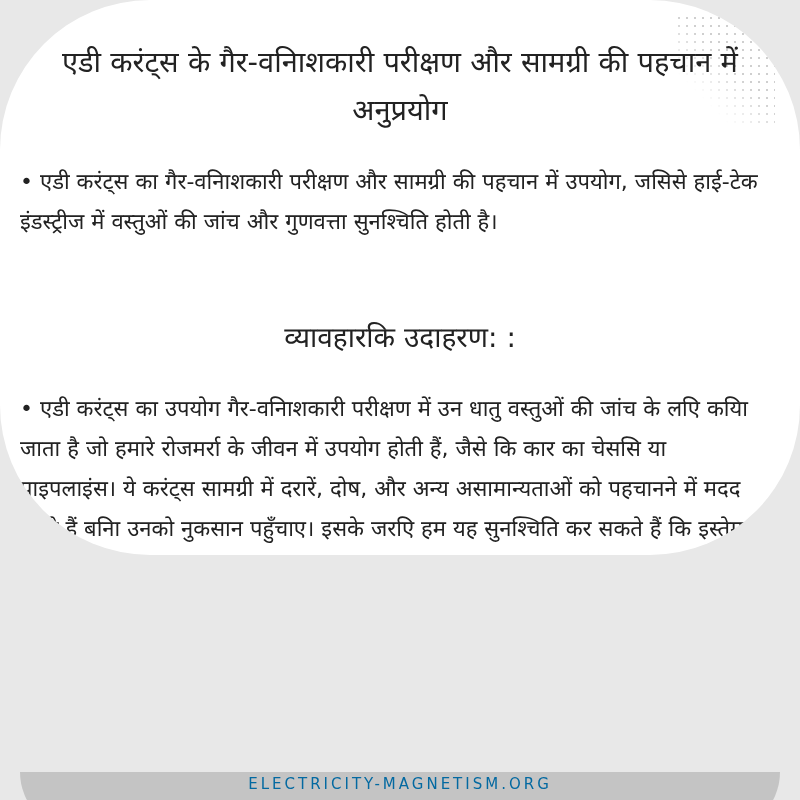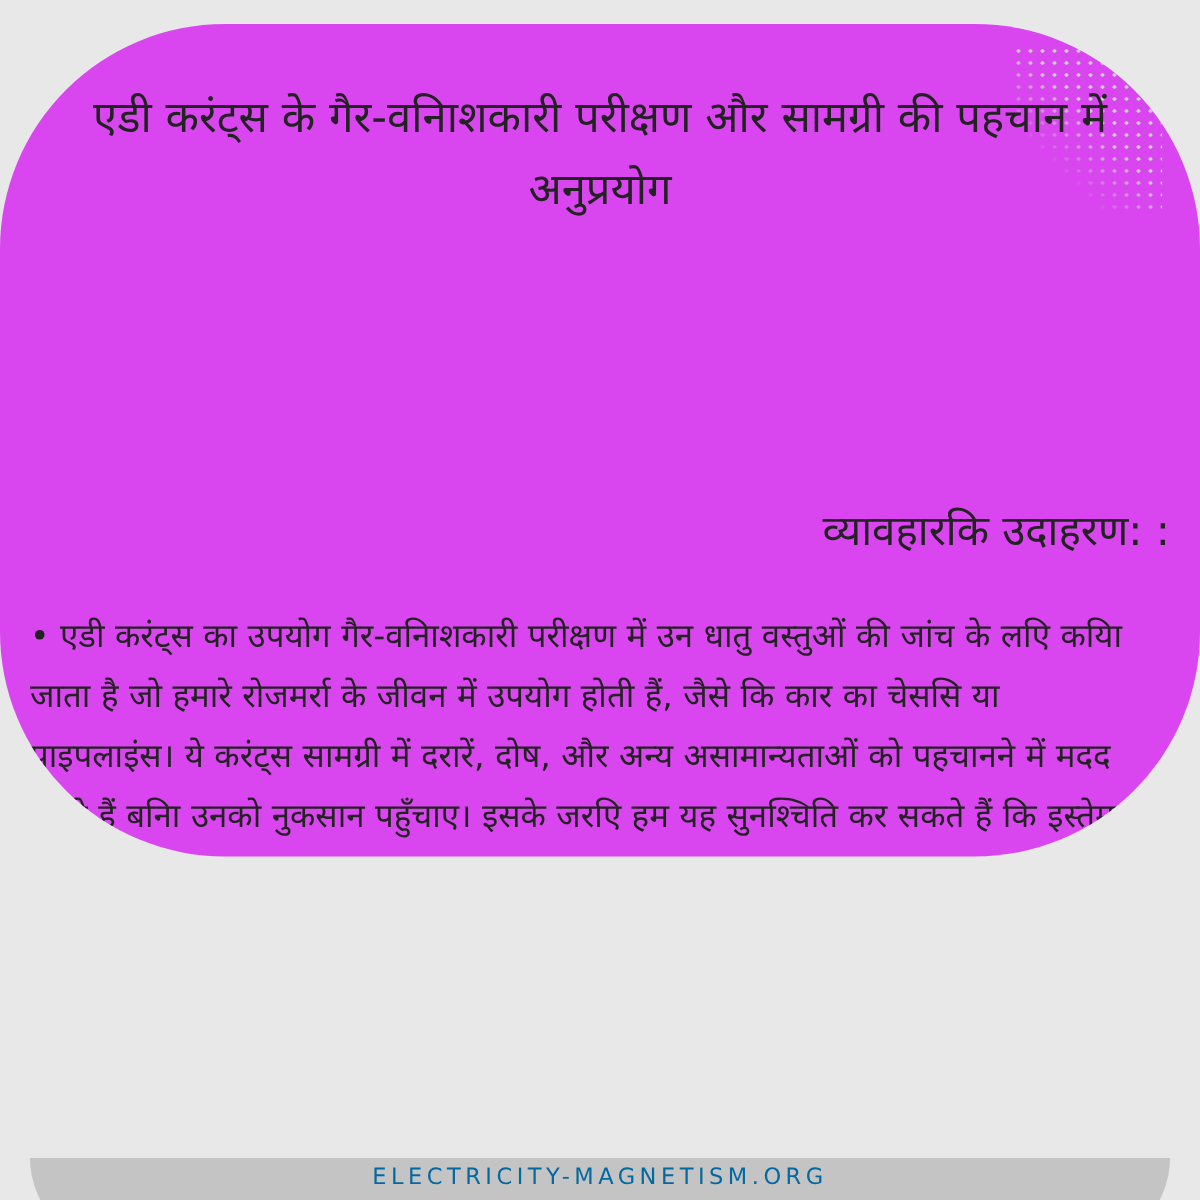--- a/index.html
+++ b/index.html
@@ -13,24 +13,24 @@
     .canvas {
       position: relative;
       width: 800px;
       height: 800px;
       background: #e8e8e8;
       overflow: hidden;
     }
     .card {
       position: absolute;
       left: 0;
-      top: 16px;
+      top: 0;
       width: 800px;
       height: 555px;
-      background: #d946ef;
+      background: #ffffff;
       border-radius: 150px;
       overflow: hidden;
     }
     .footer-band {
       position: absolute;
       left: 0;
       top: 772px;
       width: 800px;
       height: 28px;
       background: #e8e8e8;
@@ -102,21 +102,21 @@
       color: #222222;
       margin: 0;
       text-align: left;
     }
     .para1 { top: 162px; }
     .subheading {
       position: absolute;
       left: 20px;
       top: 316px;
       width: 760px;
-      text-align: right;
+      text-align: center;
       font-family: "DejaVu Sans", sans-serif;
       font-size: 28px;
       line-height: 44px;
       color: #222222;
       margin: 0;
       font-weight: normal;
     }
     .para2 { top: 389px; }
     .chip-icon {
       position: absolute;
@@ -129,20 +129,21 @@
 </head>
 <body>
 
 <div class="canvas">
   <div class="card">
     <div class="dots-tr"></div>
     <div class="dots-bl"></div>
 
     <h1 class="title">एडी करंट्स के गैर-वनिाशकारी परीक्षण और सामग्री की पहचान में अनुप्रयोग</h1>
 
+    <p class="para para1"><span>•</span> <span>एडी करंट्स का गैर-वनिाशकारी परीक्षण और सामग्री की पहचान में उपयोग, जसिसे हाई-टेक इंडस्ट्रीज में वस्तुओं की जांच और गुणवत्ता सुनश्चिति होती है।</span></p>
 
     <h2 class="subheading">व्यावहारकि उदाहरण: :</h2>
 
     <p class="para para2"><span>•</span> <span>एडी करंट्स का उपयोग गैर-वनिाशकारी परीक्षण में उन धातु वस्तुओं की जांच के लएि कयिा जाता है जो हमारे रोजमर्रा के जीवन में उपयोग होती हैं, जैसे कि कार का चेससि या पाइपलाइंस। ये करंट्स सामग्री में दरारें, दोष, और अन्य असामान्यताओं को पहचानने में मदद करते हैं बनिा उनको नुकसान पहुँचाए। इसके जरएि हम यह सुनश्चिति कर सकते हैं कि इस्तेमाल की जाने वाली वस्तुएं बल्किुल सुरक्षति और भरोसेमंद हैं। इसके साथ ही, एडी करंट्स का उपयोग सामग्री की पहचान में भी कयिा जाता है ताकि सही सामग्री का इस्तेमाल हो सके।</span></p>
 
     <svg class="chip-icon" viewBox="0 0 96 96" fill="none" stroke="#c8c8c8" stroke-width="2">
       <rect x="26" y="26" width="44" height="44" rx="5"></rect>
       <rect x="34" y="34" width="28" height="28" rx="2"></rect>
       <path d="M40 34 v8 h6 M56 34 v6 h-4 v6 M34 48 h8 v8 M62 50 h-8 v6 h-6 v6"></path>
       <path d="M36 26 v-8 h-4 v-6 M44 26 v-14 M52 26 v-14 M60 26 v-8 h4 v-6"></path>

